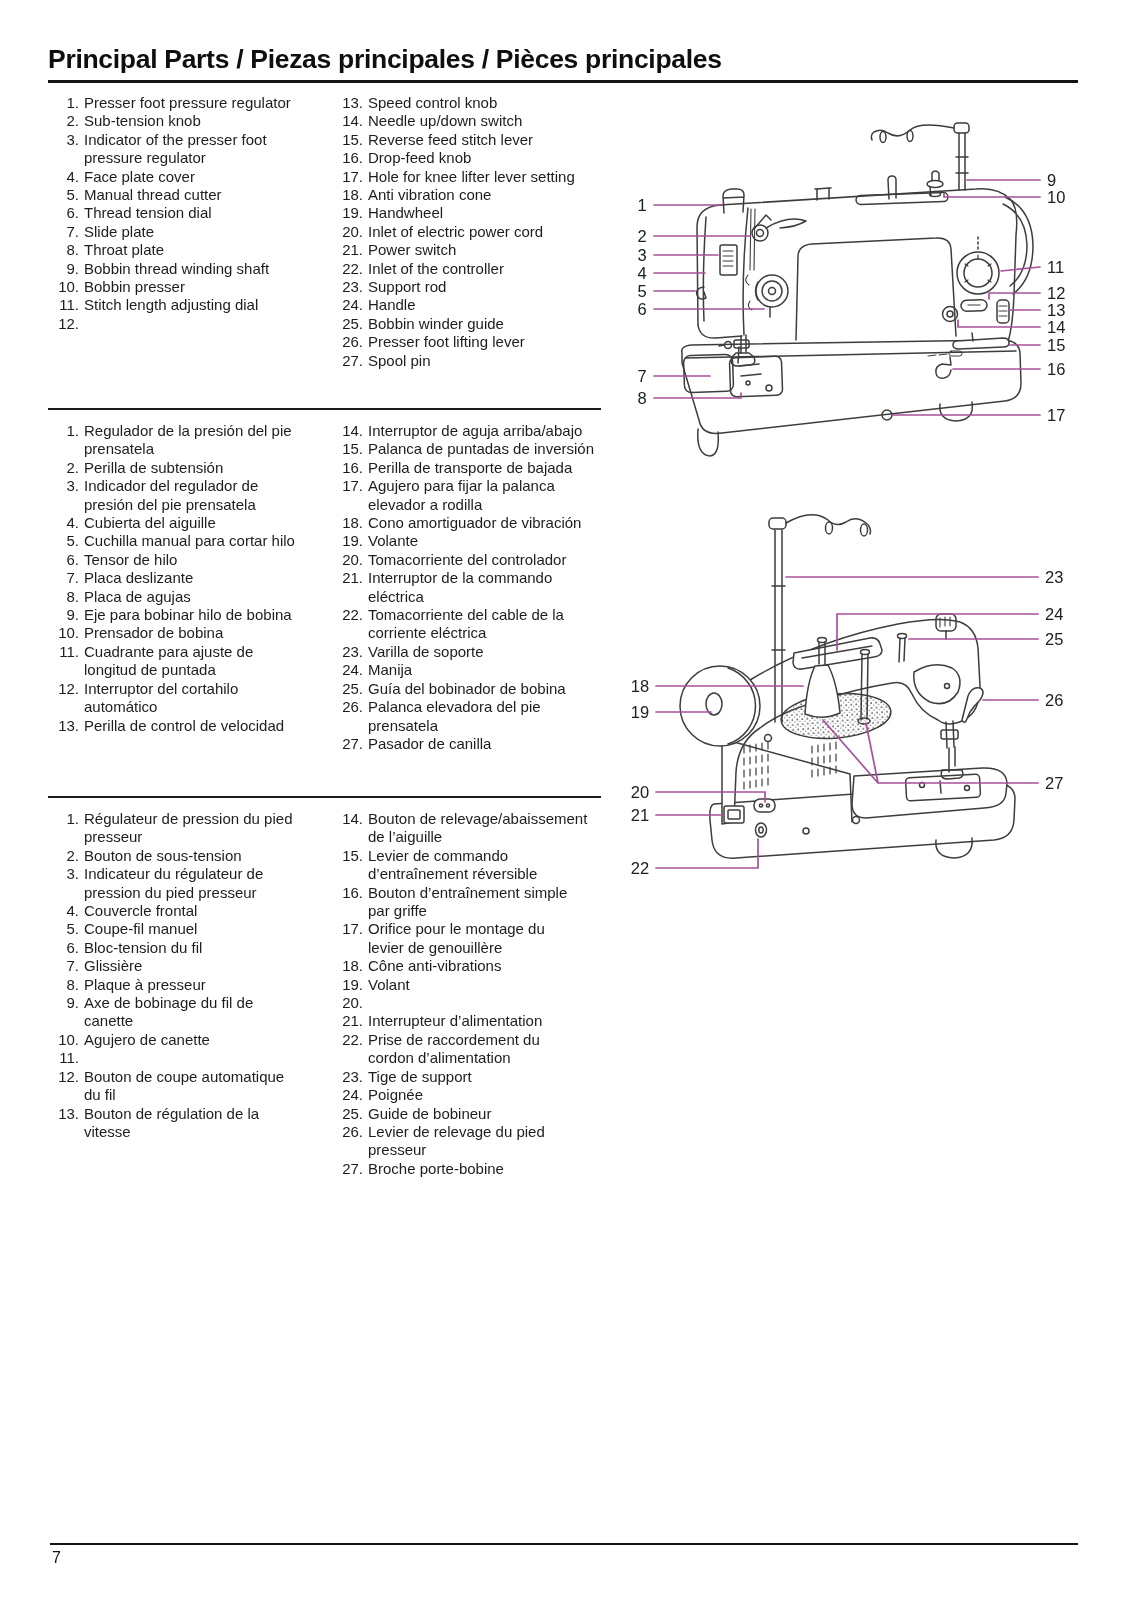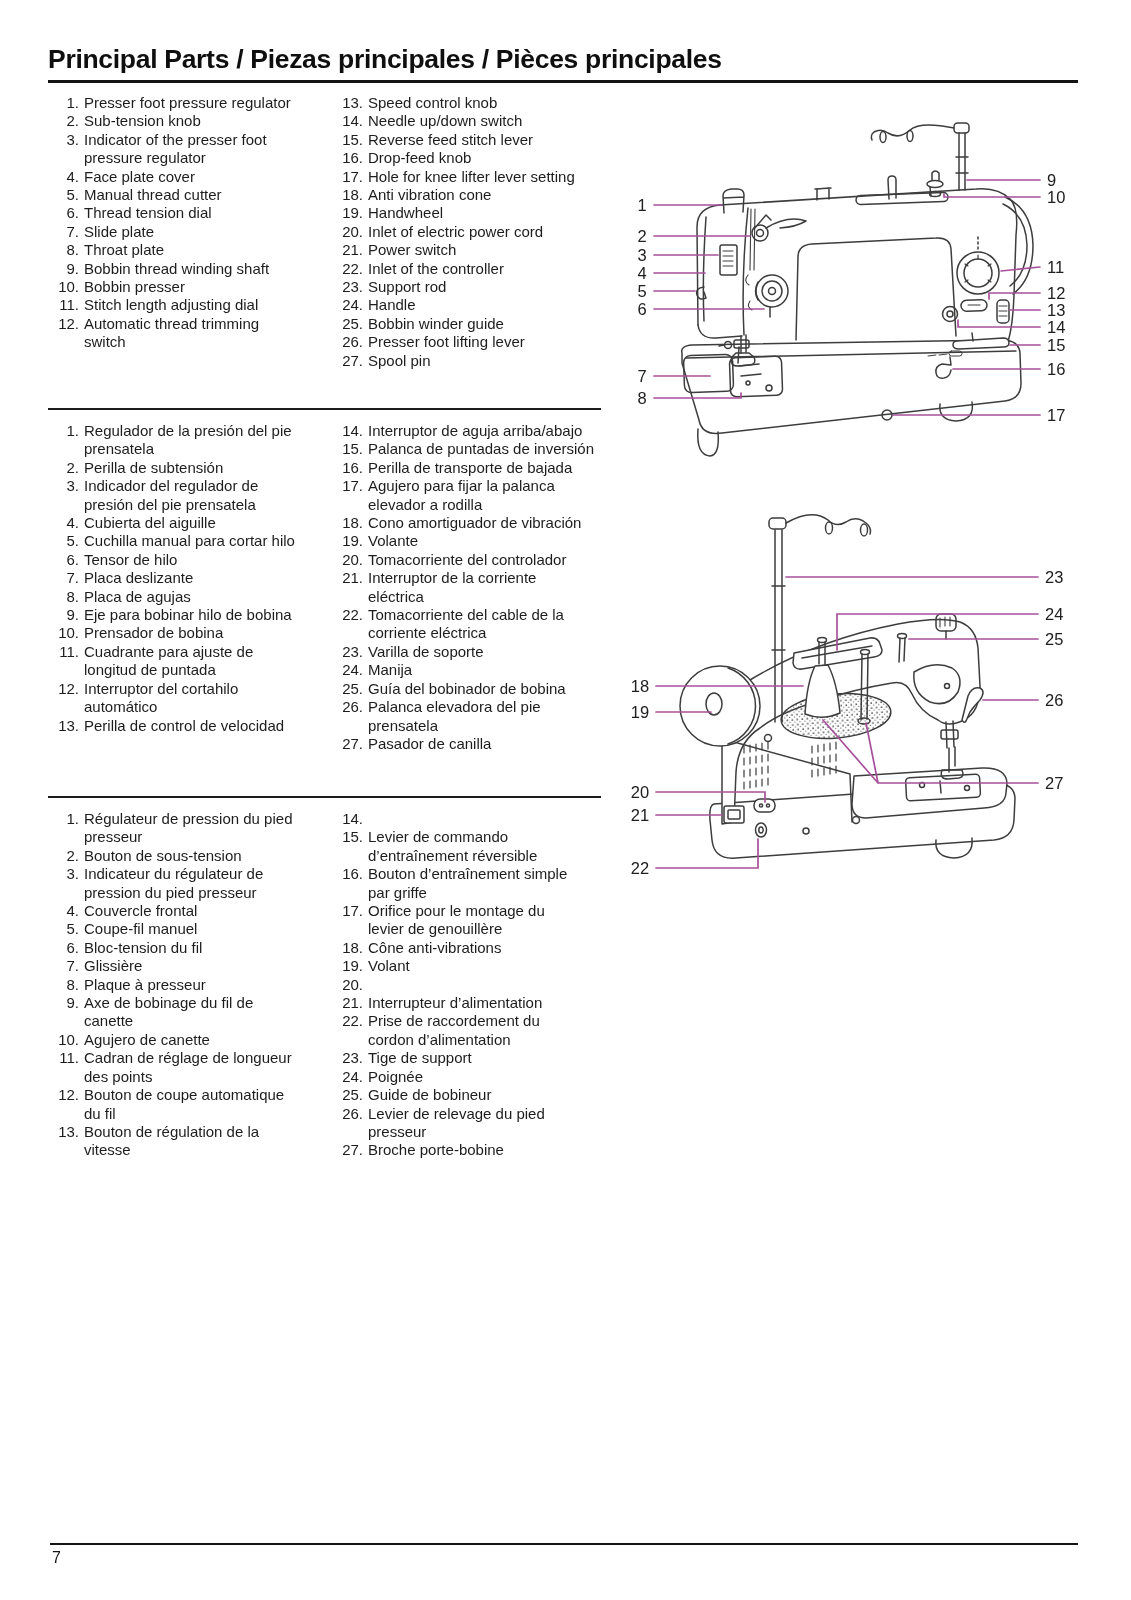--- a/index.html
+++ b/index.html
@@ -109,22 +109,20 @@
           <div class="li">
             <span class="num">10.</span>
             <span class="txt">Bobbin presser</span>
           </div>
           <div class="li">
             <span class="num">11.</span>
             <span class="txt">Stitch length adjusting dial</span>
           </div>
           <div class="li">
             <span class="num">12.</span>
-            <span class="txt">Automatic thread trimming
-switch</span>
           </div>
         </div>
       <div class="col c2">
           <div class="li">
             <span class="num">13.</span>
             <span class="txt">Speed control knob</span>
           </div>
           <div class="li">
             <span class="num">14.</span>
             <span class="txt">Needle up/down switch</span>
@@ -271,21 +269,21 @@
           <div class="li">
             <span class="num">19.</span>
             <span class="txt">Volante</span>
           </div>
           <div class="li">
             <span class="num">20.</span>
             <span class="txt">Tomacorriente del controlador</span>
           </div>
           <div class="li">
             <span class="num">21.</span>
-            <span class="txt">Interruptor de la corriente
+            <span class="txt">Interruptor de la commando
 eléctrica</span>
           </div>
           <div class="li">
             <span class="num">22.</span>
             <span class="txt">Tomacorriente del cable de la
 corriente eléctrica</span>
           </div>
           <div class="li">
             <span class="num">23.</span>
             <span class="txt">Varilla de soporte</span>
@@ -353,37 +351,37 @@
             <span class="num">9.</span>
             <span class="txt">Axe de bobinage du fil de
 canette</span>
           </div>
           <div class="li">
             <span class="num">10.</span>
             <span class="txt">Agujero de canette</span>
           </div>
           <div class="li">
             <span class="num">11.</span>
-            <span class="txt">Cadran de réglage de longueur
-des points</span>
           </div>
           <div class="li">
             <span class="num">12.</span>
             <span class="txt">Bouton de coupe automatique
 du fil</span>
           </div>
           <div class="li">
             <span class="num">13.</span>
             <span class="txt">Bouton de régulation de la
 vitesse</span>
           </div>
         </div>
       <div class="col c2">
           <div class="li">
             <span class="num">14.</span>
+            <span class="txt">Bouton de relevage/abaissement
+de l’aiguille</span>
           </div>
           <div class="li">
             <span class="num">15.</span>
             <span class="txt">Levier de commando
 d’entraînement réversible</span>
           </div>
           <div class="li">
             <span class="num">16.</span>
             <span class="txt">Bouton d’entraînement simple
 par griffe</span>

